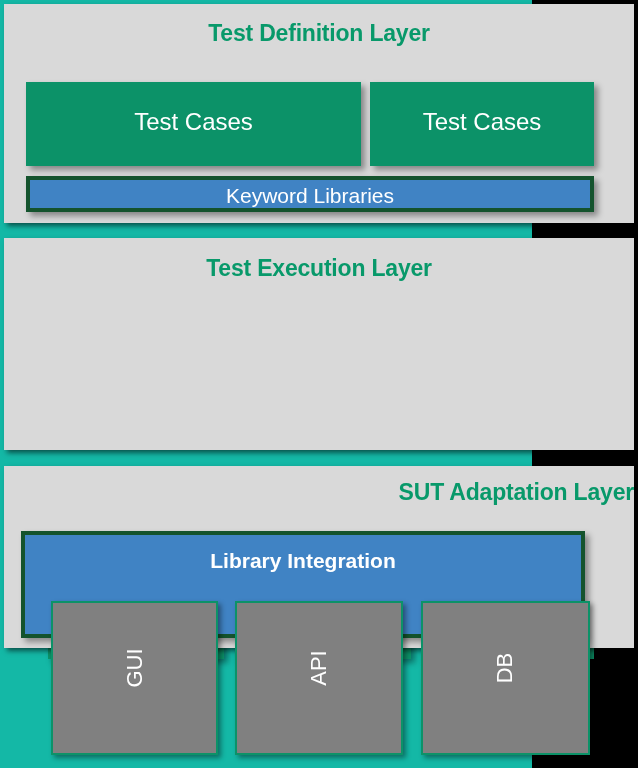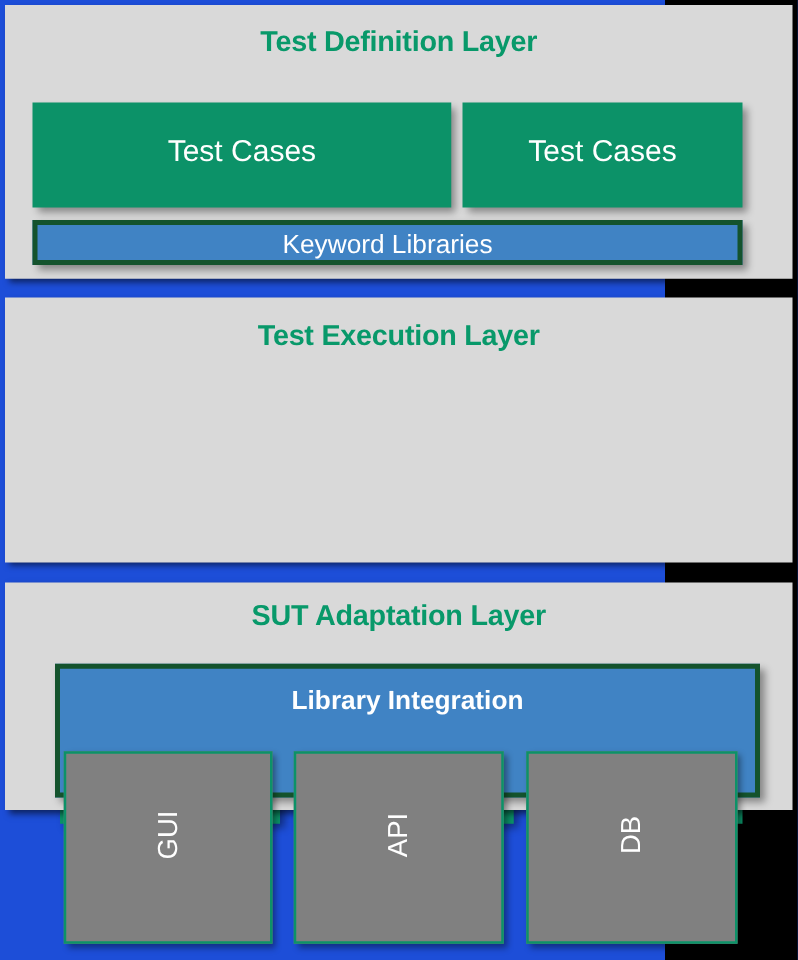--- a/index.html
+++ b/index.html
@@ -16,21 +16,21 @@
     font-family: "Liberation Sans", sans-serif;
     -webkit-font-smoothing: antialiased;
   }
 
   .stage {
     position: absolute;
     left: 0;
     top: 0;
     width: 532px;
     height: 768px;
-    background: #1d4ed8;
+    background: #14b8a6;
   }
 
   
   .panel {
     position: absolute;
     background: #D9D9D9;
     box-shadow: 3px 3px 5px rgba(0,0,0,0.55);
     box-sizing: border-box;
   }
   #panel-definition { left: 4px;  top: 4px;   width: 630px; height: 219px; }
@@ -44,21 +44,21 @@
     text-align: center;
     color: #08996A;
     font-weight: bold;
     font-size: 23px;
     letter-spacing: -0.2px;
     line-height: 1.1;
     white-space: nowrap;
   }
   #panel-definition .panel-title { top: 17px; }
   #panel-execution  .panel-title { top: 18px; }
-  #panel-adaptation .panel-title { top: 14px; }
+  #panel-adaptation .panel-title { top: 14px; text-align: right; }
 
   
   .box {
     position: absolute;
     box-sizing: border-box;
     display: flex;
     justify-content: center;
     color: #FFFFFF;
     box-shadow: 4px 4px 6px rgba(0,0,0,0.38);
   }
@@ -108,21 +108,21 @@
   }
   #box-keyword-libraries .box-label { padding-top: 4px; }
 
   
   #box-exec   { left: 44px;  top: 320px; width: 176px; height: 101px; }
   #box-except { left: 231px; top: 320px; width: 176px; height: 101px; }
   #box-log    { left: 418px; top: 320px; width: 172px; height: 101px; }
 
   
   #box-library-integration {
-    left: 44px; top: 531px; width: 564px; height: 107px;
+    left: 21px; top: 531px; width: 564px; height: 107px;
   }
   #box-library-integration .box-label {
     font-size: 21px;
     font-weight: bold;
     padding-top: 14px;
   }
 
   .box-grey#box-gui { left: 51px;  top: 601px; width: 167px; height: 154px; }
   .box-grey#box-api { left: 235px; top: 601px; width: 168px; height: 154px; }
   .box-grey#box-db  { left: 421px; top: 601px; width: 169px; height: 154px; }

